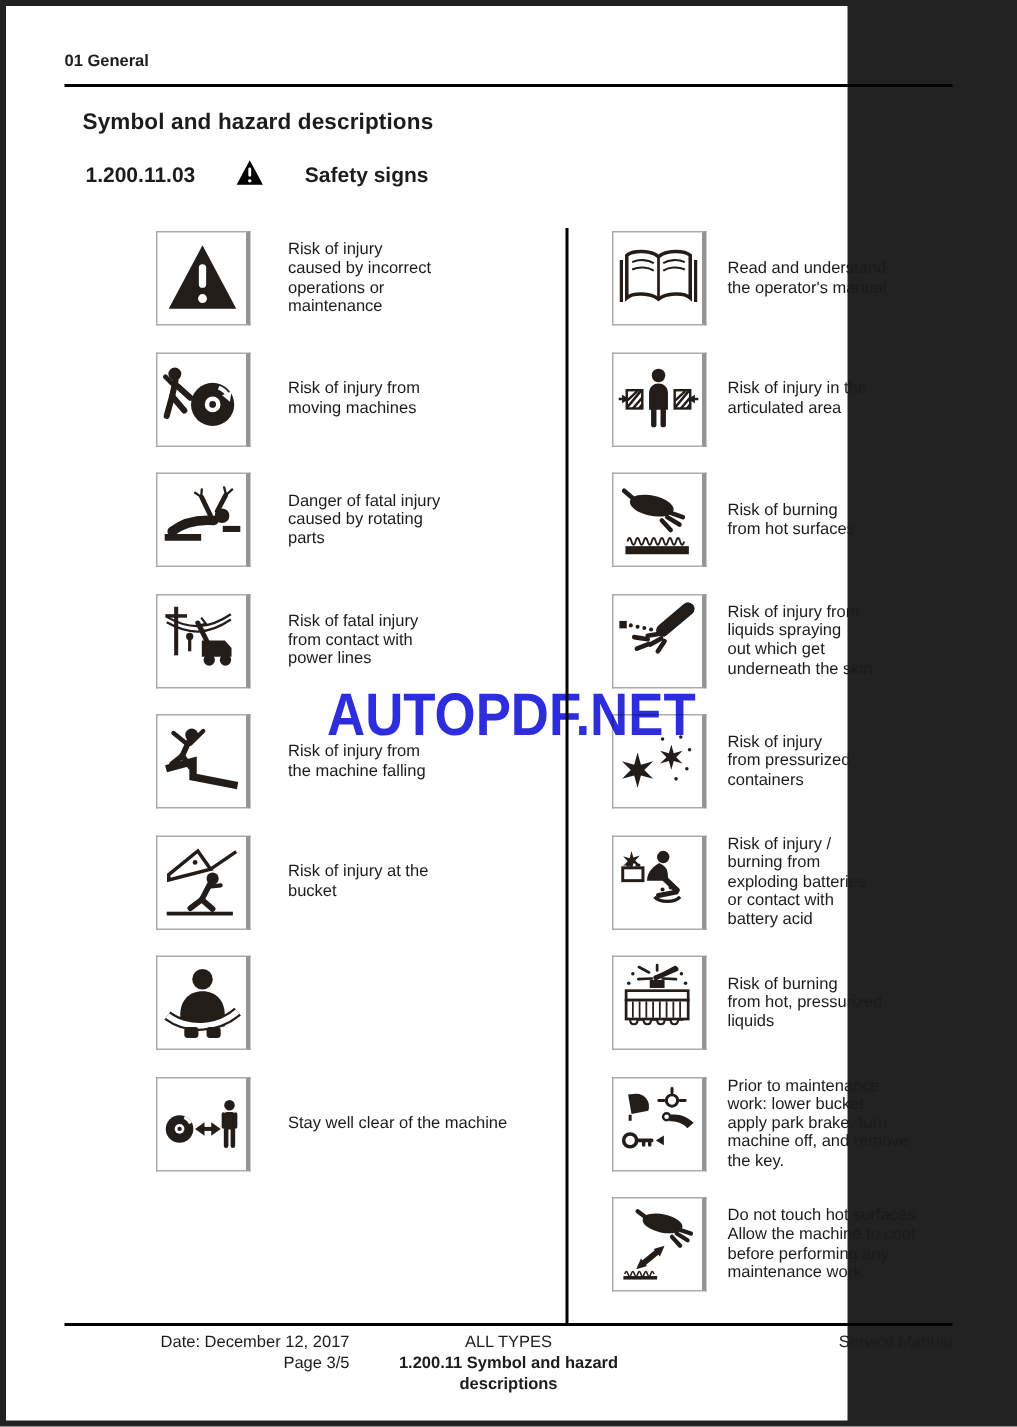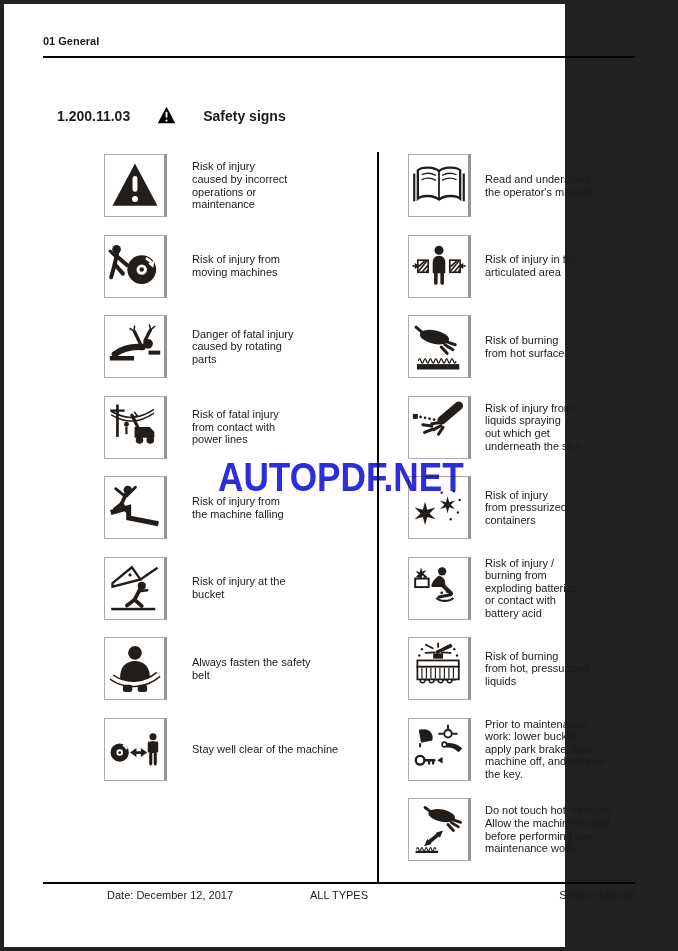--- a/index.html
+++ b/index.html
@@ -54,20 +54,21 @@
   .f-bold{font-weight:bold;}
 </style>
 </head>
 <body>
 
 <div class="page">
 
   <div class="doc-header">01 General</div>
   <div class="header-rule"></div>
 
+  <div class="page-title">Symbol and hazard descriptions</div>
 
   <div class="section-heading">
     <span>1.200.11.03</span>
     <span class="tri" id="heading-icon">
         <svg viewBox="0 0 60 60" xmlns="http://www.w3.org/2000/svg">
           <path d="M30 5 55 52H5Z"></path>
           <rect x="27.3" y="19" width="5.4" height="17.5" rx="2.7" fill="#fff"></rect>
           <circle cx="30" cy="44.5" r="3.3" fill="#fff"></circle>
         </svg>
       </span>
@@ -190,22 +191,20 @@
         <div class="icon-box">
           <svg viewBox="0 0 60 60" xmlns="http://www.w3.org/2000/svg">
             <circle cx="30" cy="12" r="7.6"></circle>
             <path d="M13.5 47V38.5C13.5 28 20 21 30 21s16.5 7 16.5 17.5V47z"></path>
             <path d="M4 39C19 50 41 49 56 36" fill="none" stroke="currentColor" stroke-width="7.5"></path>
             <path d="M4 39C19 50 41 49 56 36" fill="none" stroke="#fff" stroke-width="4.2"></path>
             <rect x="16.5" y="47.5" width="10.5" height="8" rx="2.5"></rect>
             <rect x="33" y="47.5" width="10.5" height="8" rx="2.5"></rect>
           </svg>
         </div>
-        <div class="sym-text">Always fasten the safety
-belt</div>
       </div>
       <div class="sym-row">
         <div class="icon-box">
           <svg viewBox="0 0 60 60" xmlns="http://www.w3.org/2000/svg">
             <circle cx="13" cy="34" r="10.2"></circle>
             <circle cx="13" cy="34" r="3.6" fill="#fff"></circle>
             <circle cx="13" cy="34" r="1.6"></circle>
             <path d="M16.5 25.5a9 9 0 014.5 4.5" fill="none" stroke="#fff" stroke-width="2.2"></path>
             <path d="M29.5 34h9" stroke="currentColor" stroke-width="3" fill="none"></path>
             <path d="M24.5 34l7-5v10z"></path>
@@ -419,15 +418,20 @@
     </div>
 
   <div class="watermark" id="watermark" style="color: rgb(33, 33, 221);">AUTOPDF.NET</div>
 
   <div class="footer">
     <div class="footer-row">
       <span class="f-left">Date: December 12, 2017</span>
       <span class="f-center">ALL TYPES</span>
       <span class="f-right">Service Manual</span>
     </div>
+    <div class="footer-row">
+      <span class="f-left">Page 3/5</span>
+      <span class="f-center f-bold">1.200.11 Symbol and hazard descriptions</span>
+      <span class="f-right"></span>
+    </div>
   </div>
 
 </div>
 
 </body></html>

